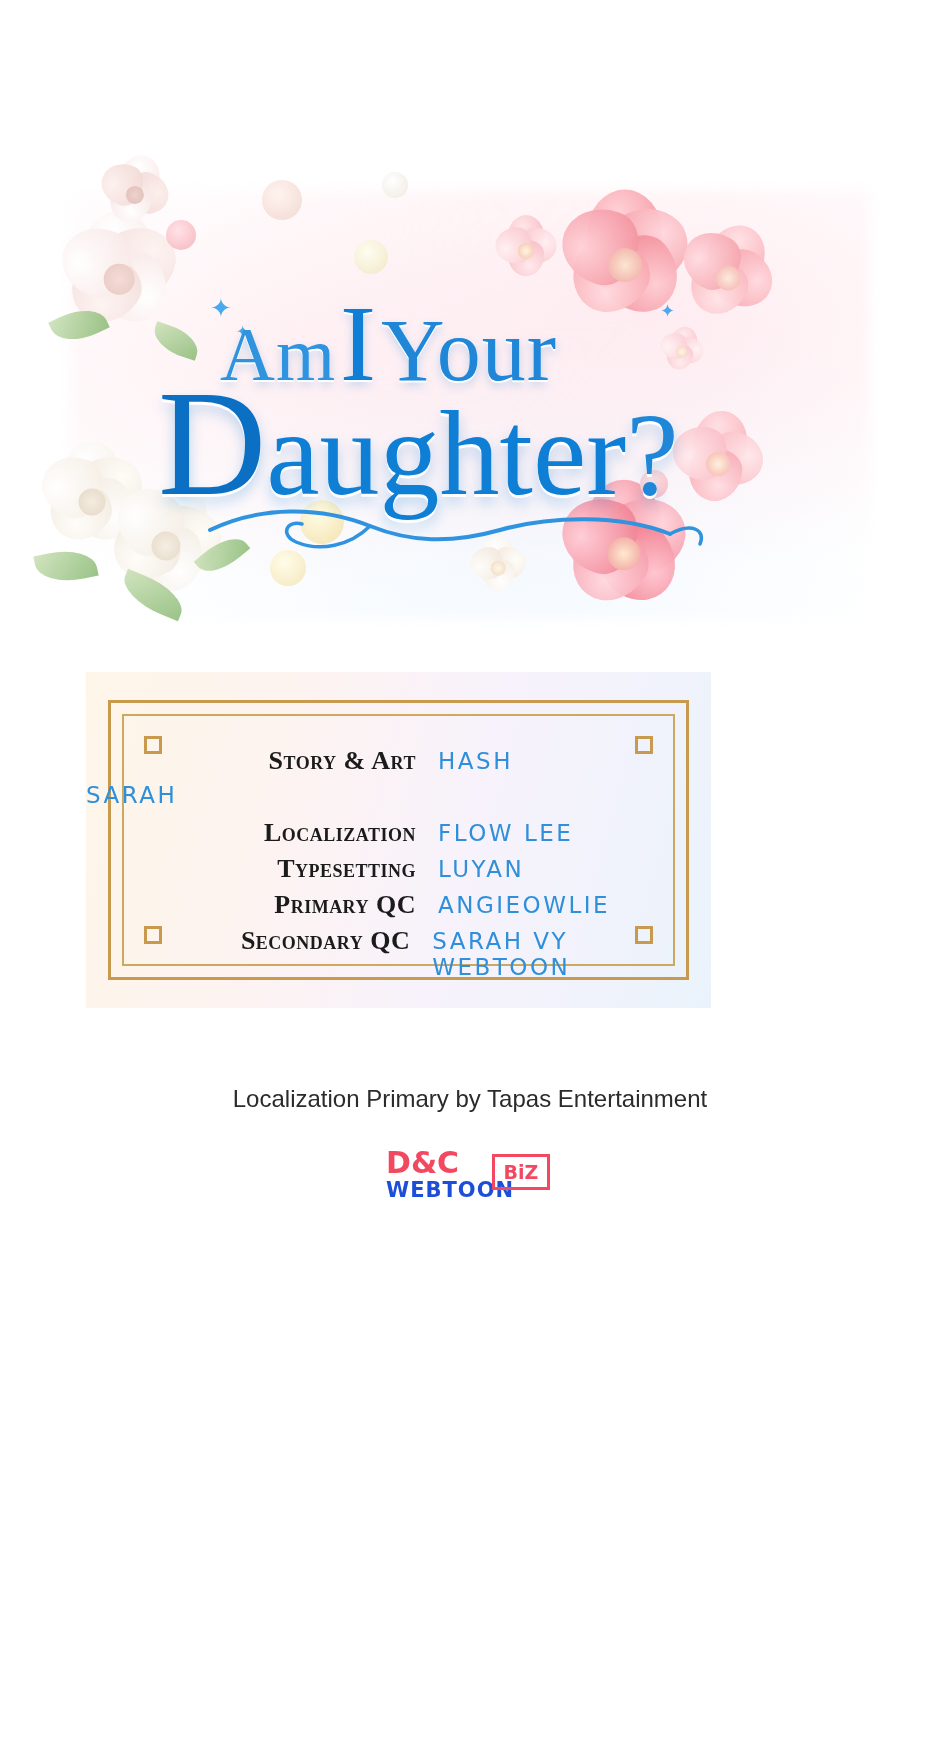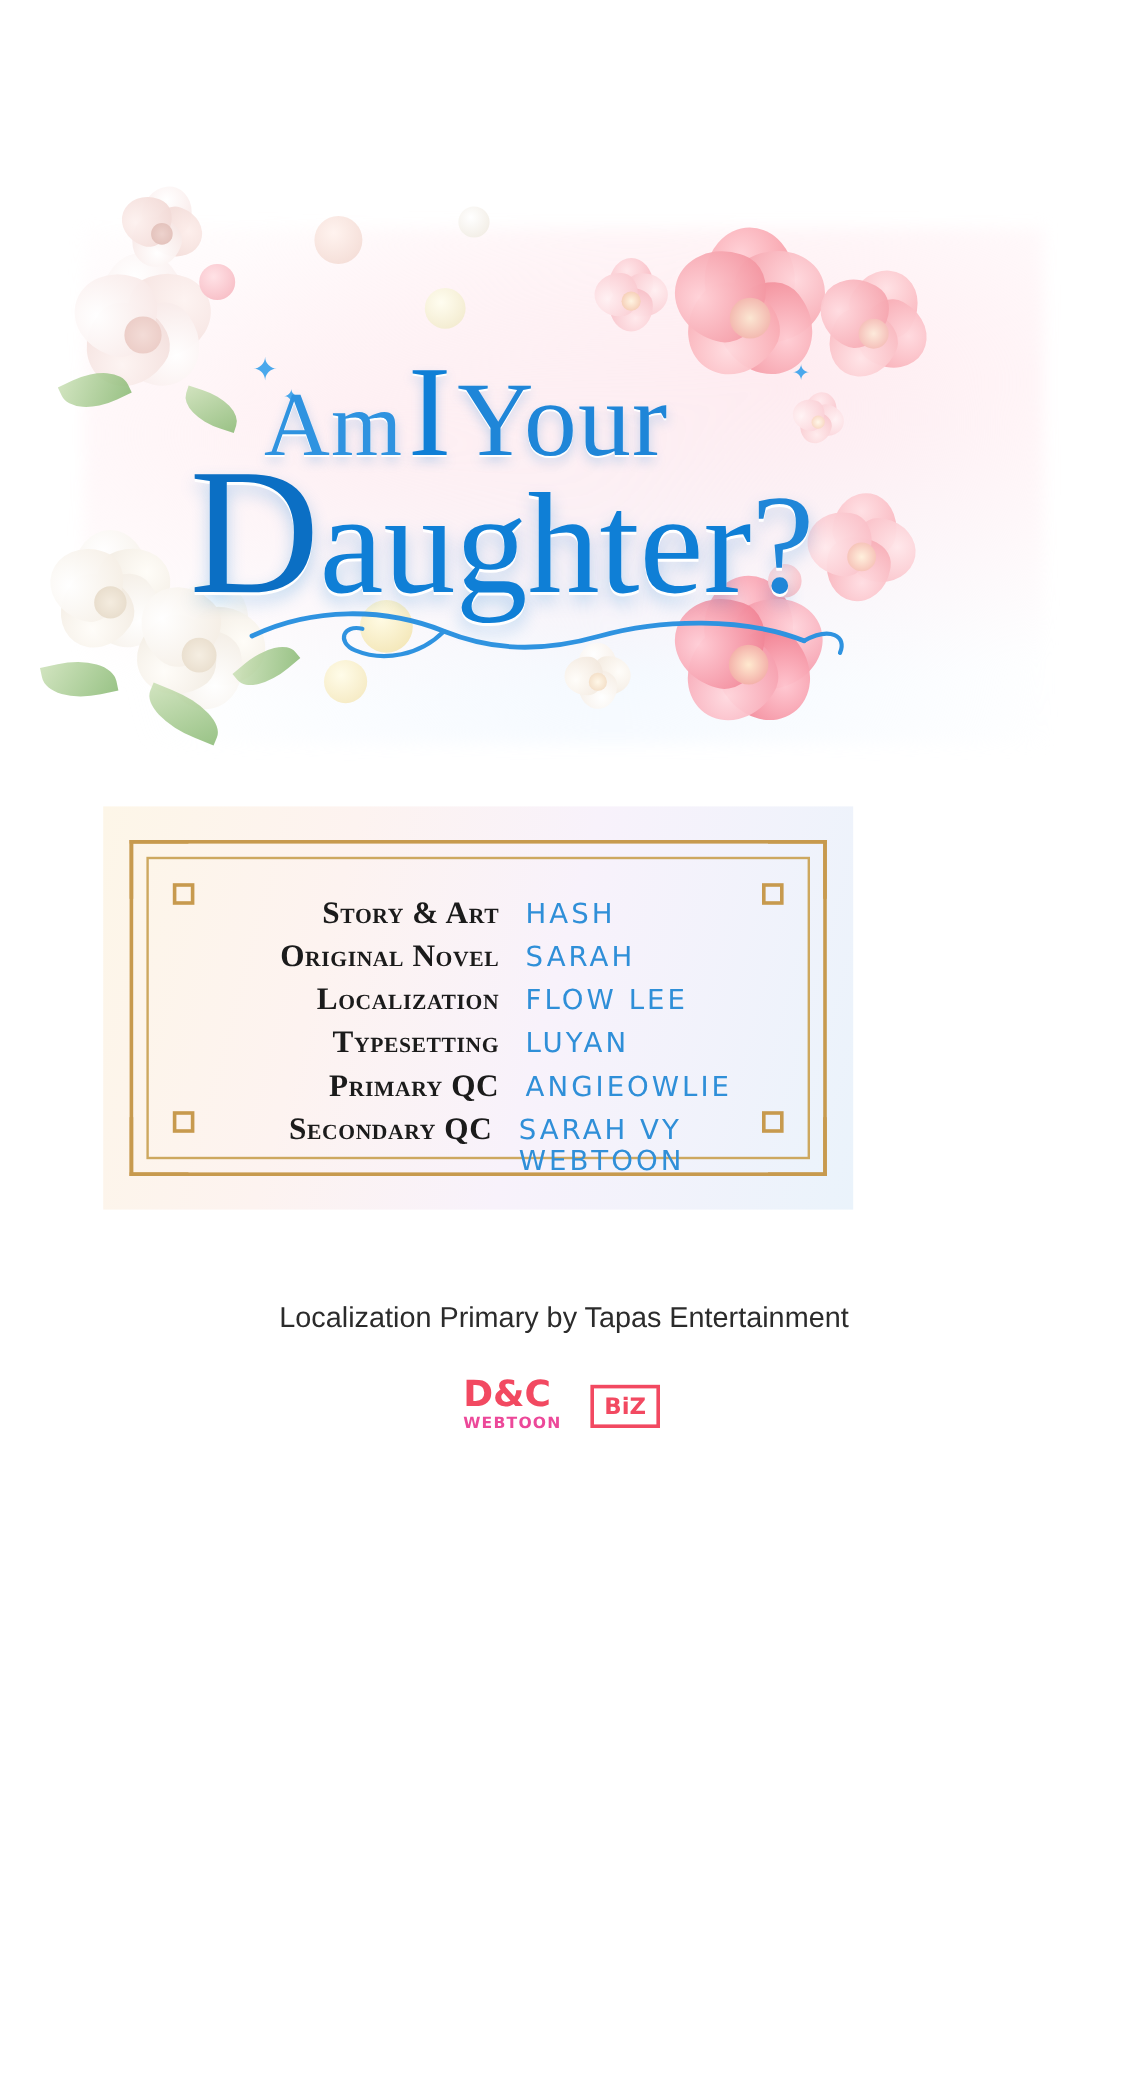--- a/index.html
+++ b/index.html
@@ -251,23 +251,23 @@
     letter-spacing: 0px;
     color: #f24961;
     line-height: 1;
   }
   .logo-webtoon {
     position: absolute;
     left: 0;
     top: 32px;
     font-family: "DejaVu Sans", sans-serif;
     font-weight: bold;
-    font-size: 13px;
+    font-size: 21px;
     letter-spacing: 1px;
-    color: #ec4899;
+    color: #1d4ed8;
     line-height: 1;
   }
   .logo-biz {
     position: absolute;
     left: 106px;
     top: 6px;
     width: 58px;
     height: 36px;
     border: 3px solid #f24961;
     box-sizing: border-box;
@@ -442,21 +442,20 @@
     <div class="corner-dot tr"></div>
     <div class="corner-dot bl"></div>
     <div class="corner-dot br"></div>
 
     <div class="credits-rows">
       <div class="credit-row">
         <div class="credit-role">Story &amp; Art</div>
         <div class="credit-name">HASH</div>
       </div>
       <div class="credit-row">
-        <div class="credit-role">Original Novel</div>
         <div class="credit-name">SARAH</div>
       </div>
       <div class="credit-row">
         <div class="credit-role">Localization</div>
         <div class="credit-name">FLOW LEE</div>
       </div>
       <div class="credit-row">
         <div class="credit-role">Typesetting</div>
         <div class="credit-name">LUYAN</div>
       </div>

